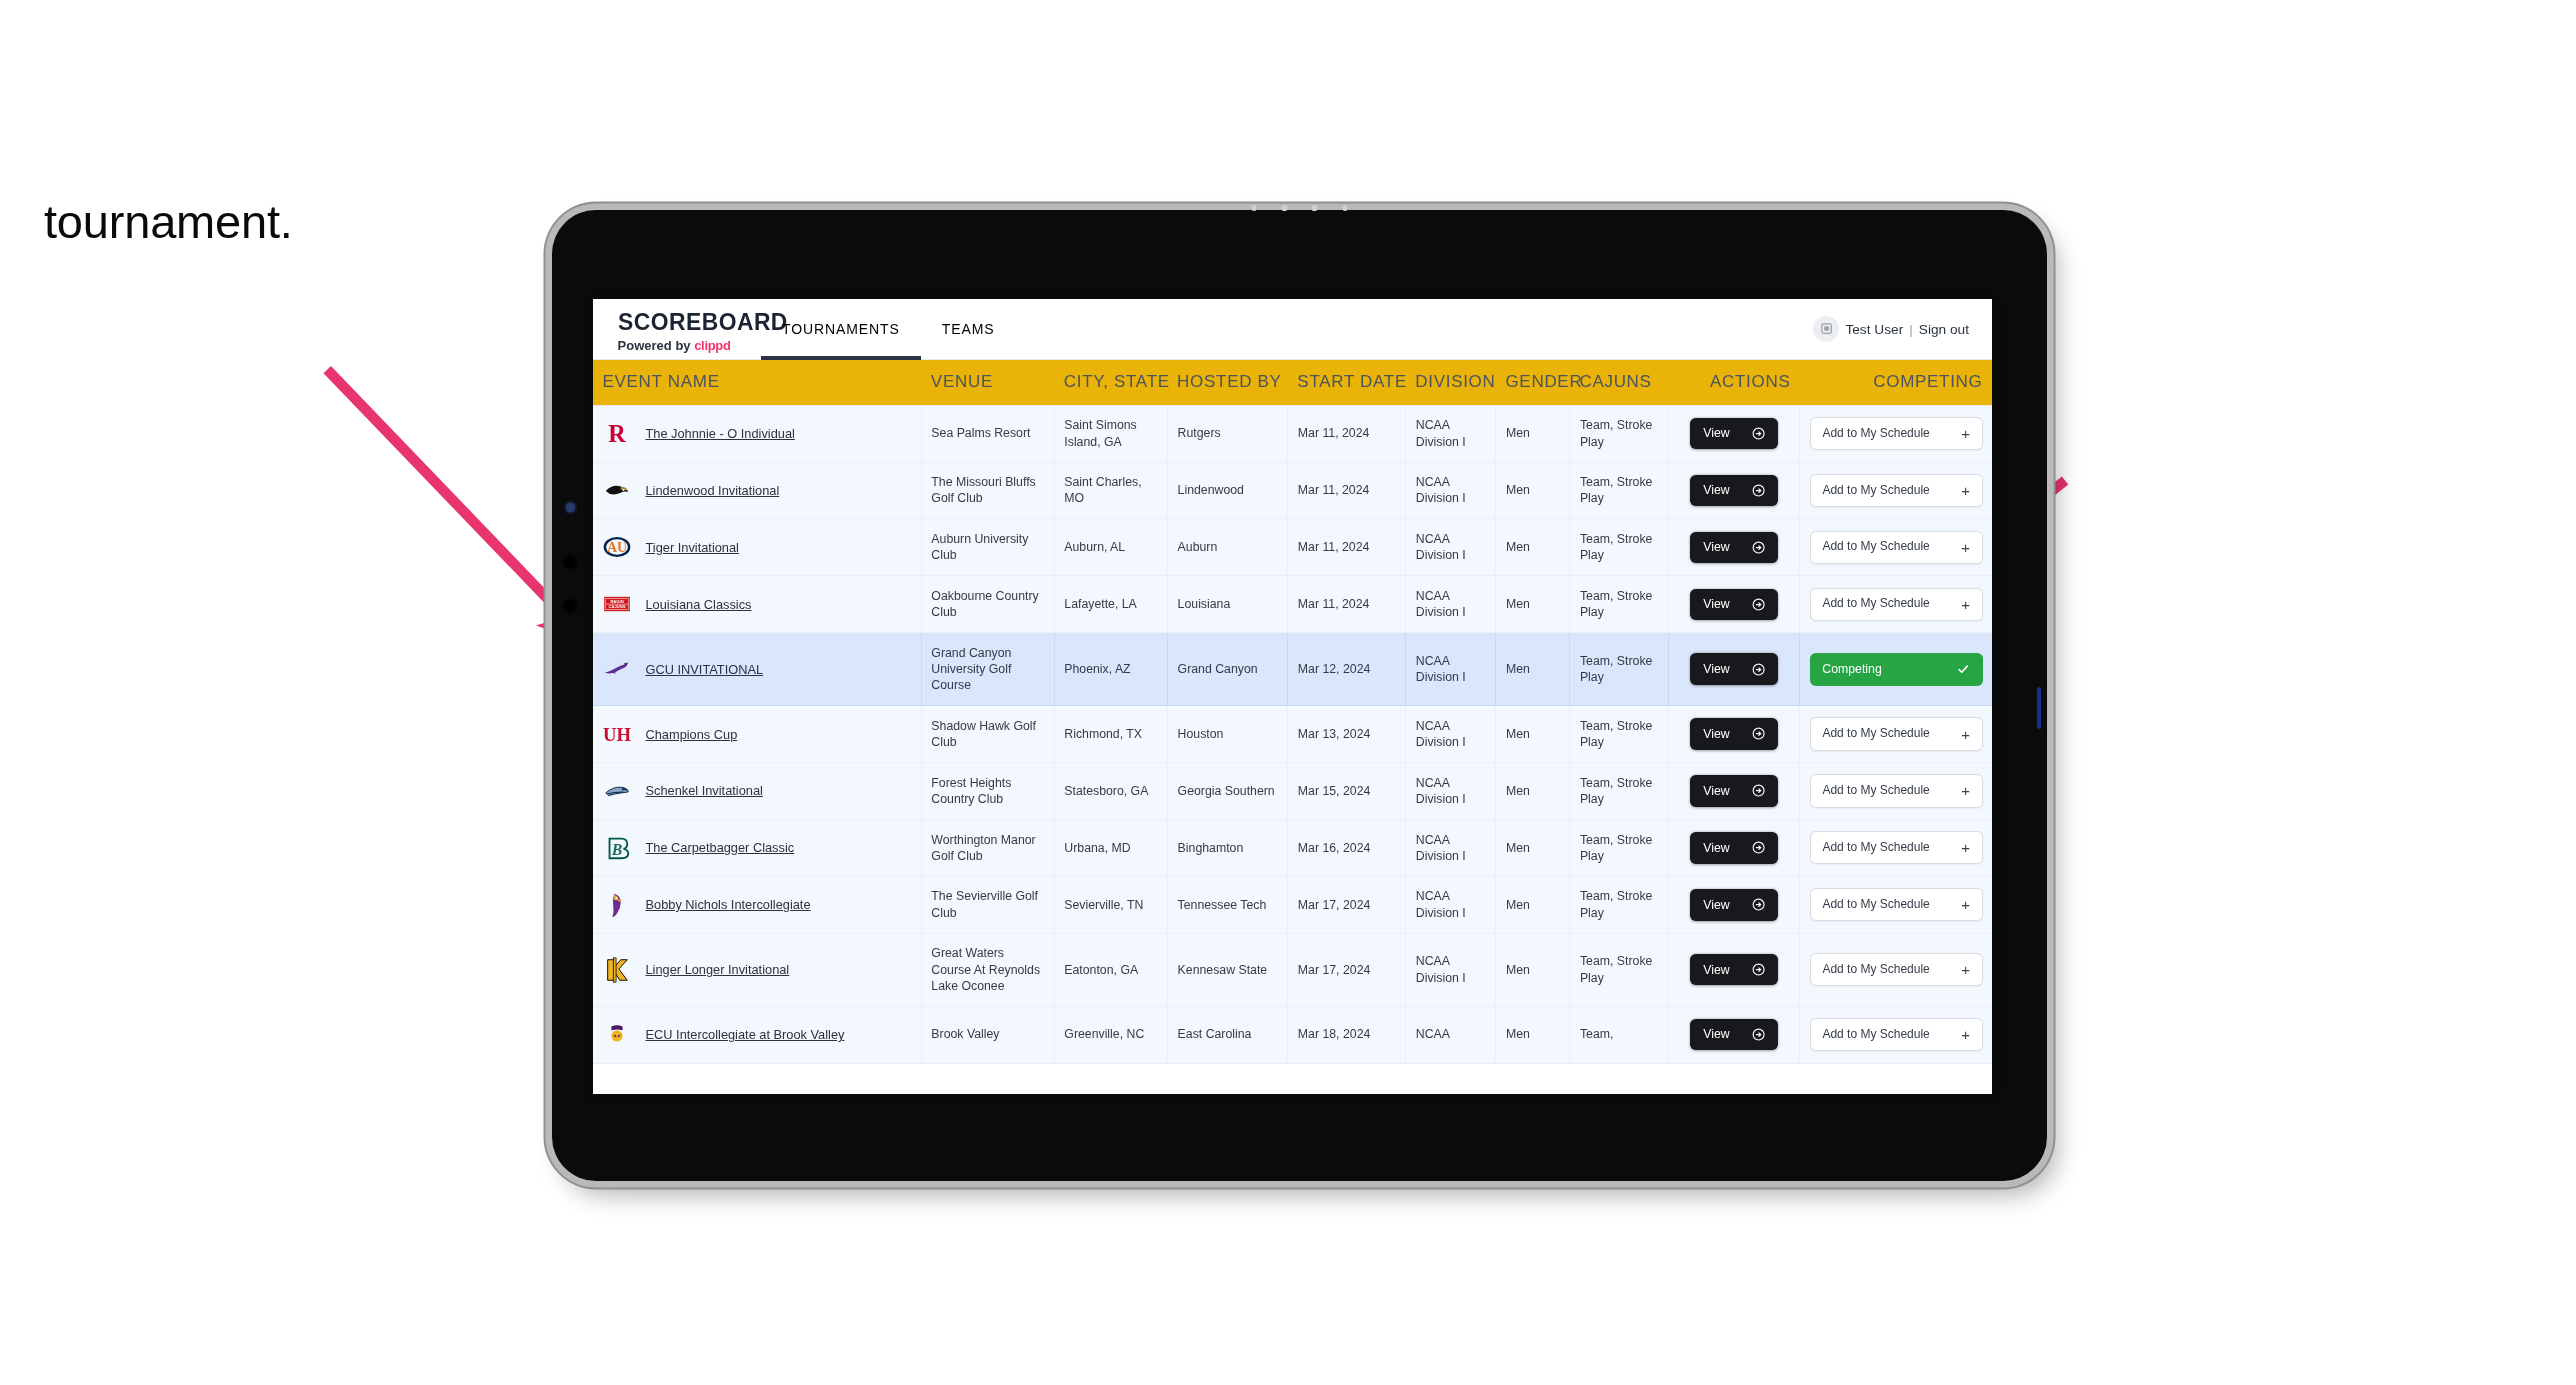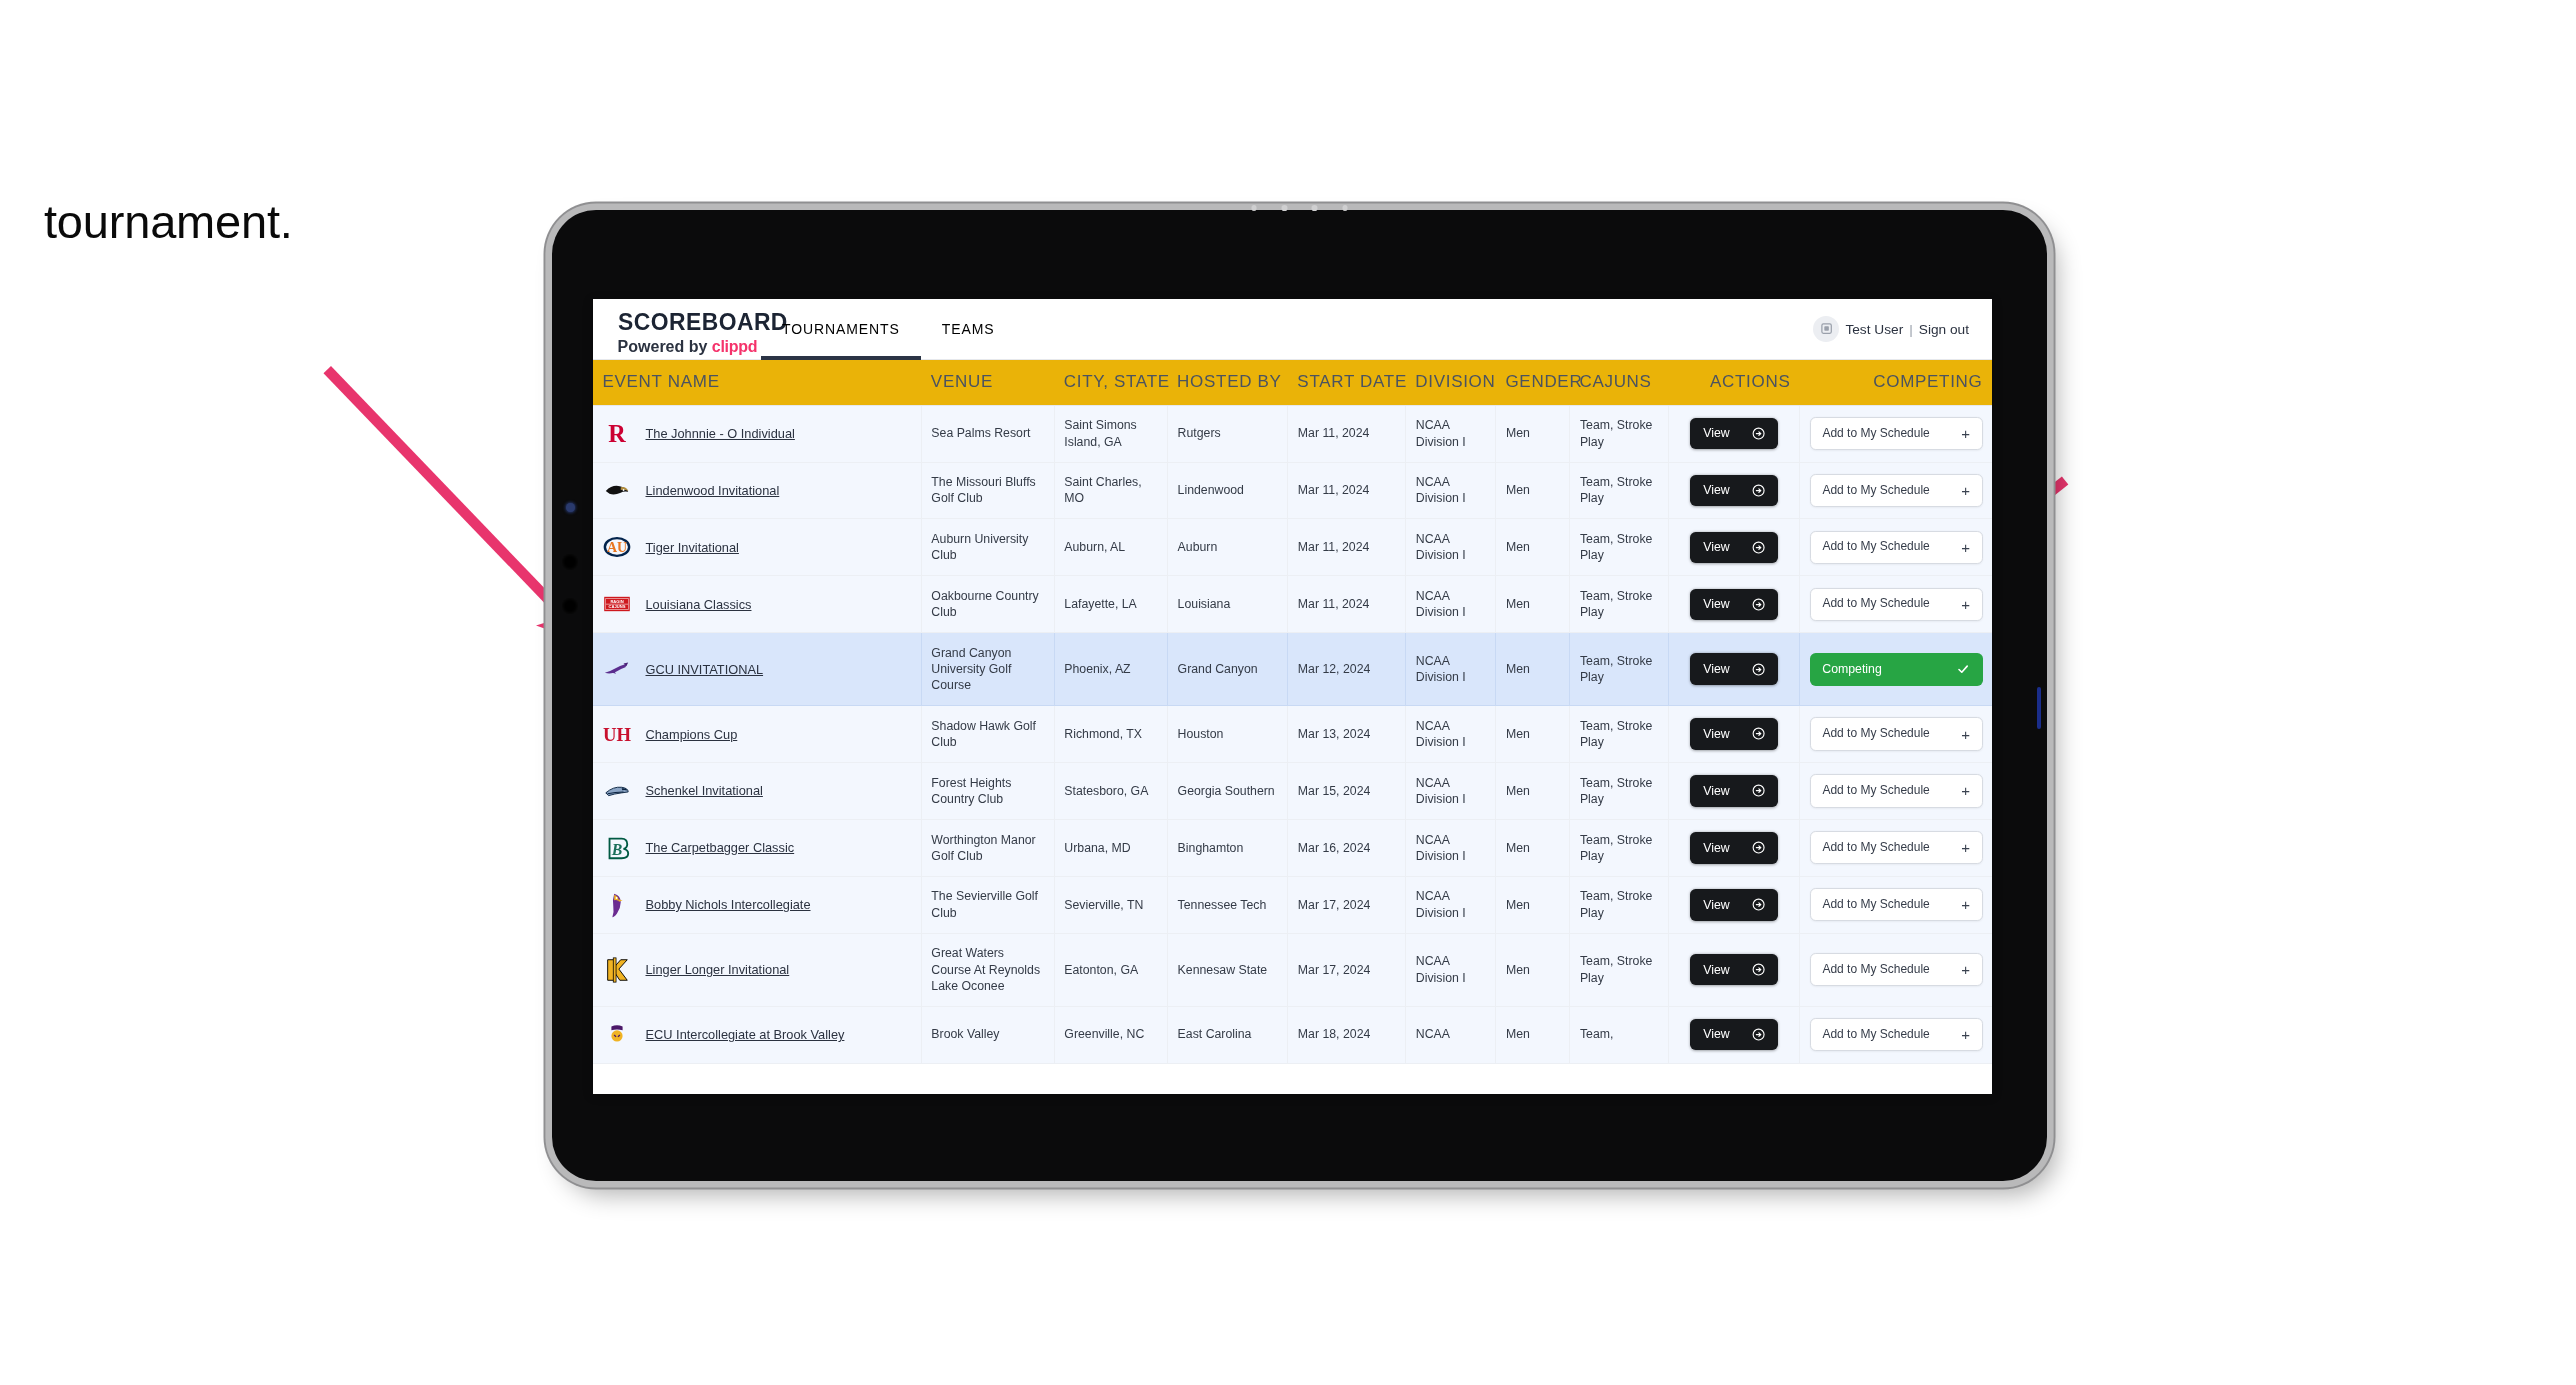--- a/index.html
+++ b/index.html
@@ -68,21 +68,21 @@
     height: 61px; background:#fff;
     border-bottom: 0.9px solid #e6e8ec;
     position: relative;
   }
   #brand { padding: 8.5px 0 0 24.6px; width: 168px; }
   #brand .sb {
     font-family:"Liberation Sans Narrow","Liberation Sans",sans-serif;
     font-weight: 700; font-size: 24.6px; letter-spacing: 0.5px; color:#1c2433;
     transform: scaleX(0.93); transform-origin: left center;
   }
-  #brand .pw { font-size: 16px; color:#2b3240; font-weight:700; margin-top:2.8px; }
+  #brand .pw { font-size: 13px; color:#2b3240; font-weight:700; margin-top:2.8px; }
   #brand .pw em { font-style: normal; color:#f5336b; font-weight:800; letter-spacing:-0.3px; }
 
   .navtab {
     display:flex; align-items:center; padding: 0 21px;
     font-size: 14px; letter-spacing: 0.9px; color:#000000;
     cursor: pointer; position: relative;
   }
   .navtab.active::after {
     content:""; position:absolute; left:0; right:0; bottom:-0.9px; height:3.8px; background:#2b3445;
   }

